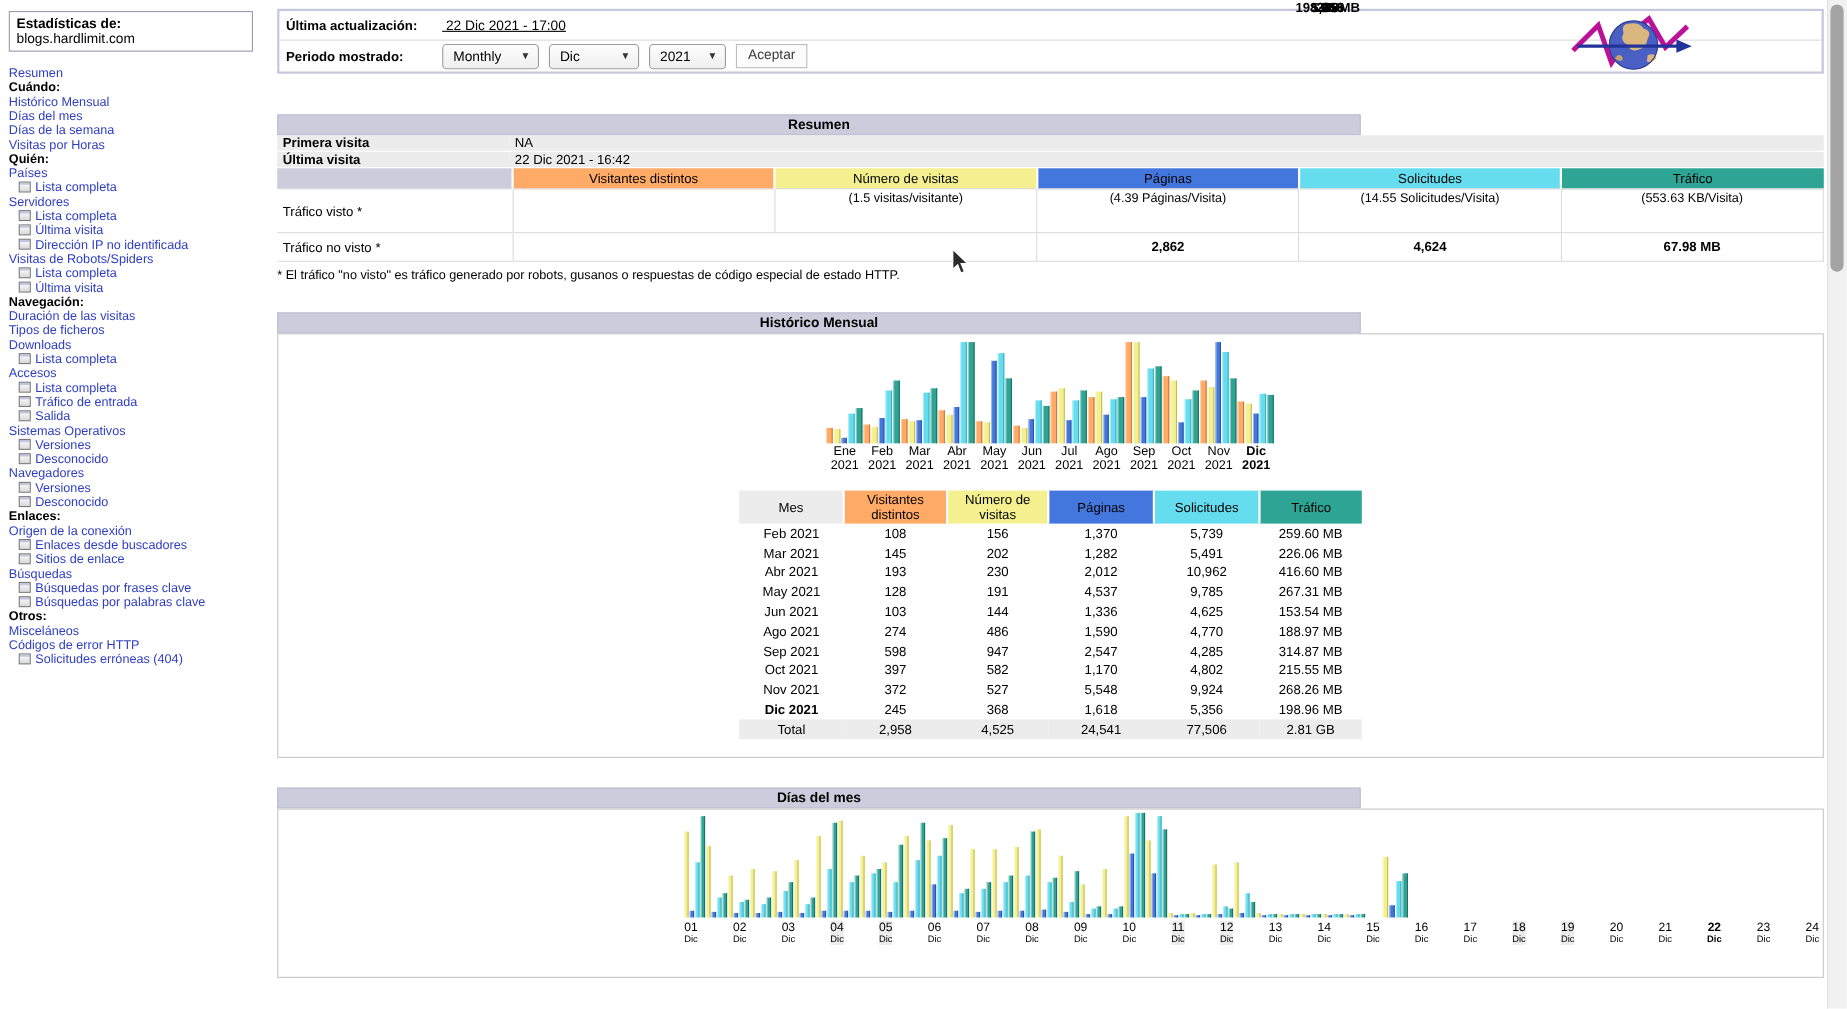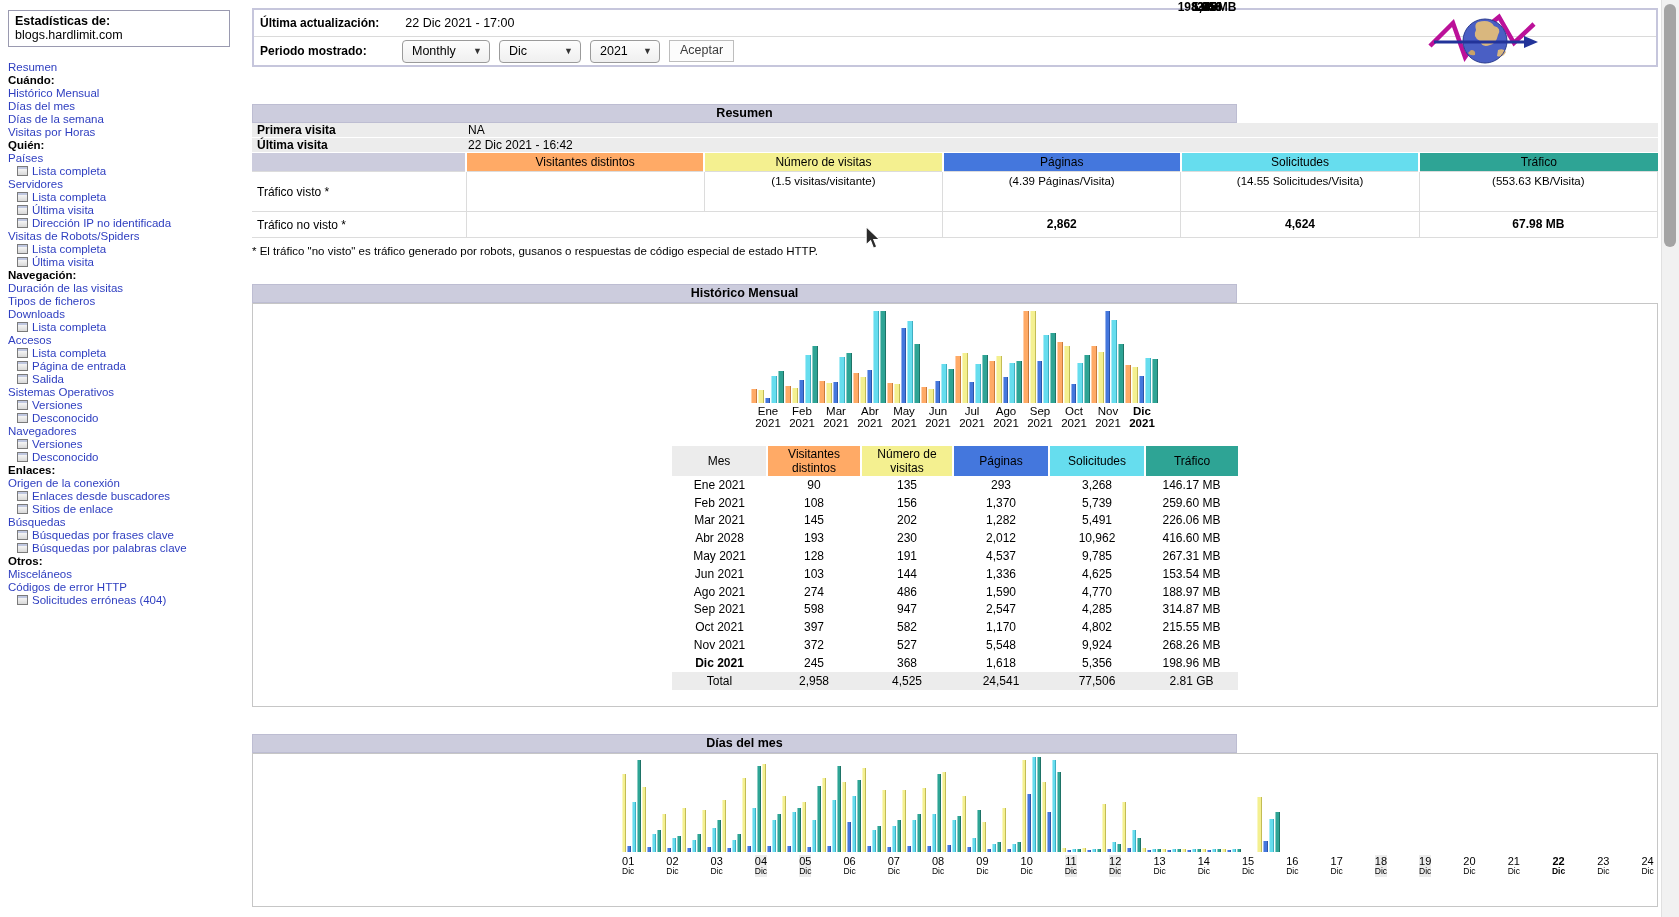--- a/index.html
+++ b/index.html
@@ -10,21 +10,21 @@
   .stats-box{border:1px solid #9a9ab0;padding:3px 6px 4px 6px;width:208px;margin-bottom:14px;}
   .stats-box .lab{font-weight:bold;font-size:12.5px;}
   .stats-box .dom{font-size:12.5px;}
   .menu .mi{line-height:13px;height:13px;white-space:nowrap;font-size:11.5px;}
   .menu .mi.head{font-weight:bold;}
   .menu .mi.sub{padding-left:9px;}
   .ibox{display:inline-block;width:9px;height:8px;border:1px solid #7a7a7a;background:linear-gradient(#ffffff,#d8d8d8);margin-right:4px;vertical-align:-1px;box-shadow:inset 0 2px 0 #bfc7e0;}
   
   .main{position:absolute;left:252px;top:0;width:1406px;}
   .topbox{margin-top:8px;height:55px;border:2px solid #c6c6dc;position:relative;background:#fff;}
-  .toprow1{height:26px;line-height:26px;border-bottom:1px solid #dadada;padding-left:6px;}
+  .toprow1{height:26px;line-height:26px;border-bottom:1px solid #dadada;padding-left:6px;text-decoration:underline;}
   .toprow2{height:28px;display:flex;align-items:center;padding-left:6px;}
   .toplabel{display:inline-block;width:142px;font-weight:bold;font-size:12px;}
   .topval{font-size:12.5px;}
   .sel{display:inline-flex;align-items:center;justify-content:space-between;border:1px solid #9b9b9b;border-radius:4px;background:linear-gradient(#fdfdfd,#efefef);height:21px;padding:0 7px 0 9px;margin-right:9px;font-size:12.5px;cursor:default;}
   .sel .chev{margin-left:8px;font-size:9px;color:#333;}
   .btn-accept{border:1px solid #bdbdbd;background:#fcfcfc;color:#3c3c3c;font-size:12.5px;height:20px;line-height:18px;padding:0 10px;display:inline-block;}
   .logo{position:absolute;right:112px;top:2px;}
   
   .titlebar{width:983px;height:17px;background:#CCCCDD;border:1px solid #bdbdd2;text-align:center;font-weight:bold;font-size:12.5px;line-height:16px;}
   .mt-resumen{margin-top:37px;}
@@ -103,21 +103,21 @@
       <div class="mi link"><a href="#">Visitas de Robots/Spiders</a></div>
       <div class="mi sub"><span class="ibox"></span><a href="#">Lista completa</a></div>
       <div class="mi sub"><span class="ibox"></span><a href="#">Última visita</a></div>
       <div class="mi head"><span>Navegación:</span></div>
       <div class="mi link"><a href="#">Duración de las visitas</a></div>
       <div class="mi link"><a href="#">Tipos de ficheros</a></div>
       <div class="mi link"><a href="#">Downloads</a></div>
       <div class="mi sub"><span class="ibox"></span><a href="#">Lista completa</a></div>
       <div class="mi link"><a href="#">Accesos</a></div>
       <div class="mi sub"><span class="ibox"></span><a href="#">Lista completa</a></div>
-      <div class="mi sub"><span class="ibox"></span><a href="#">Página de entrada</a></div>
+      <div class="mi sub"><span class="ibox"></span><a href="#">Tráfico de entrada</a></div>
       <div class="mi sub"><span class="ibox"></span><a href="#">Salida</a></div>
       <div class="mi link"><a href="#">Sistemas Operativos</a></div>
       <div class="mi sub"><span class="ibox"></span><a href="#">Versiones</a></div>
       <div class="mi sub"><span class="ibox"></span><a href="#">Desconocido</a></div>
       <div class="mi link"><a href="#">Navegadores</a></div>
       <div class="mi sub"><span class="ibox"></span><a href="#">Versiones</a></div>
       <div class="mi sub"><span class="ibox"></span><a href="#">Desconocido</a></div>
       <div class="mi head"><span>Enlaces:</span></div>
       <div class="mi link"><a href="#">Origen de la conexión</a></div>
       <div class="mi sub"><span class="ibox"></span><a href="#">Enlaces desde buscadores</a></div>
@@ -372,45 +372,37 @@
             <th class="mes" style="width: 86px;">Mes</th>
             <th style="width: 84px; background: rgb(255, 170, 102);">Visitantes distintos</th>
             <th style="width: 82px; background: rgb(244, 240, 144);">Número de visitas</th>
             <th style="width: 86px; background: rgb(68, 119, 221);">Páginas</th>
             <th style="width: 86px; background: rgb(102, 221, 238);">Solicitudes</th>
             <th style="width: 84px; background: rgb(46, 164, 149);">Tráfico</th>
           </tr>
         </thead>
       <tbody id="m-body">
           <tr>
-            <td>Ene 2021</td>
-            <td>90</td>
-            <td>135</td>
-            <td>293</td>
-            <td>3,268</td>
-            <td>146.17 MB</td>
-          </tr>
-          <tr>
             <td>Feb 2021</td>
             <td>108</td>
             <td>156</td>
             <td>1,370</td>
             <td>5,739</td>
             <td>259.60 MB</td>
           </tr>
           <tr>
             <td>Mar 2021</td>
             <td>145</td>
             <td>202</td>
             <td>1,282</td>
             <td>5,491</td>
             <td>226.06 MB</td>
           </tr>
           <tr>
-            <td>Abr 2028</td>
+            <td>Abr 2021</td>
             <td>193</td>
             <td>230</td>
             <td>2,012</td>
             <td>10,962</td>
             <td>416.60 MB</td>
           </tr>
           <tr>
             <td>May 2021</td>
             <td>128</td>
             <td>191</td>

